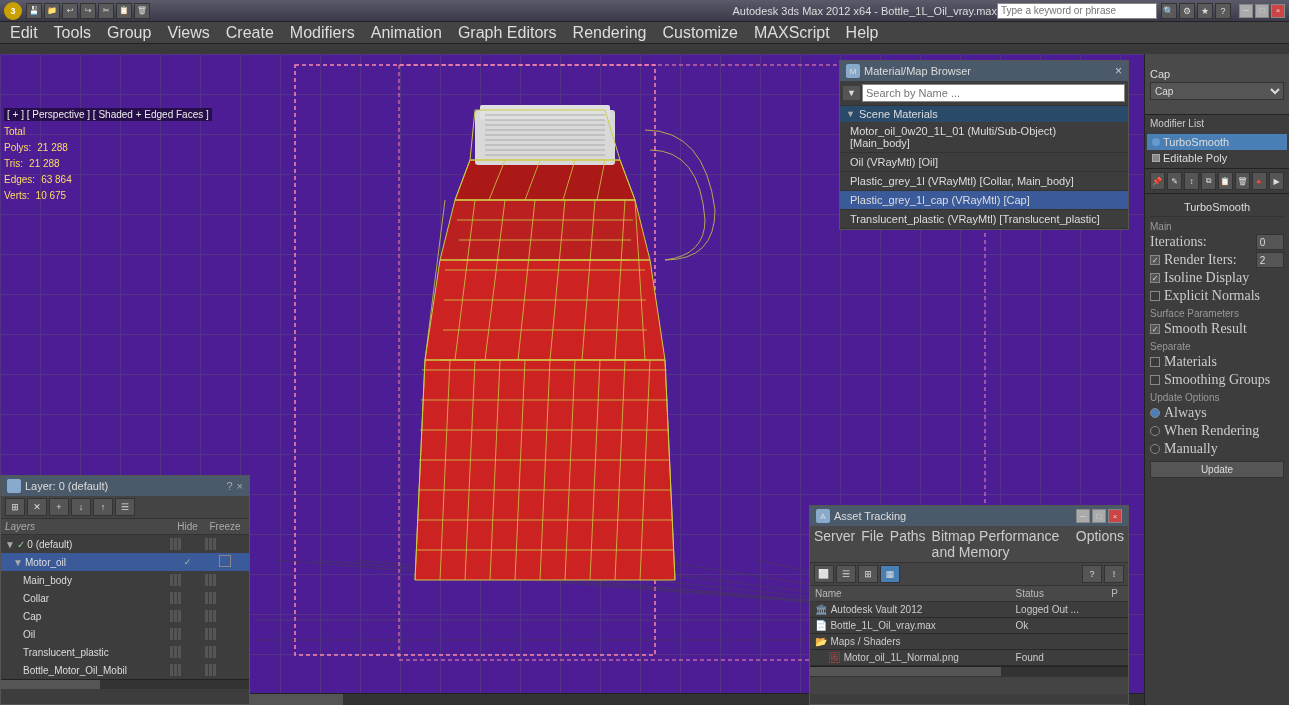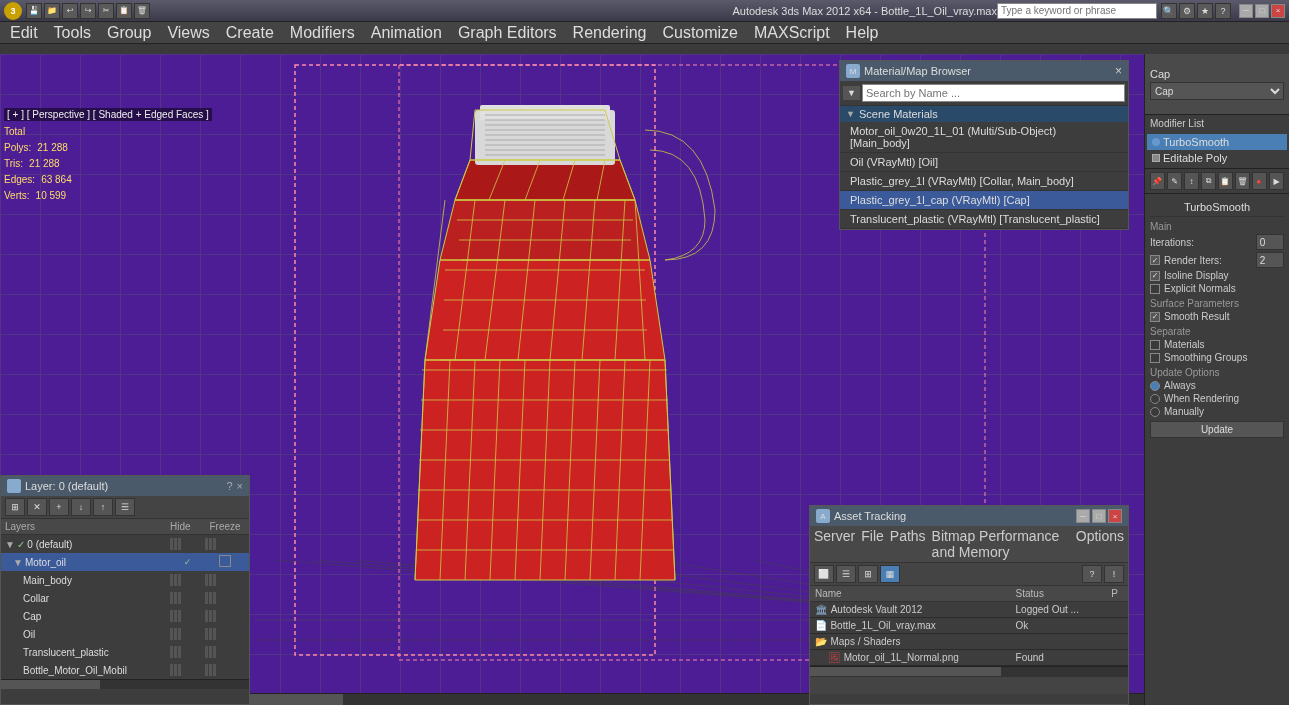--- a/index.html
+++ b/index.html
@@ -47,21 +47,21 @@
     .modifier-item .box { width: 8px; height: 8px; background: #888; border: 1px solid #aaa; flex-shrink: 0; }
     #modifier-icons { display: flex; gap: 2px; padding: 3px 5px; border-top: 1px solid #222; border-bottom: 1px solid #222; }
     .mod-icon { width: 18px; height: 18px; background: #555; border: 1px solid #333; display: flex; align-items: center; justify-content: center; font-size: 8px; cursor: pointer; }
     
     
     #turbosmooth-panel { padding: 4px 5px; font-size: 10px; }
     #turbosmooth-title { text-align: center; font-size: 11px; color: #ddd; padding: 3px; border-bottom: 1px solid #333; margin-bottom: 4px; }
     .ts-section { margin-bottom: 4px; }
     .ts-section-title { color: #999; font-size: 10px; margin-bottom: 2px; }
     .ts-row { display: flex; align-items: center; gap: 4px; margin-bottom: 2px; }
-    .ts-label { color: #ccc; font-size: 10px; flex: 1; }
+    .ts-label { color: #ccc; font-size: 14px; flex: 1; font-family: Liberation Serif, serif; }
     .ts-input { width: 28px; height: 16px; background: #555; border: 1px solid #333; color: #ddd; font-size: 10px; text-align: center; }
     .ts-checkbox { width: 10px; height: 10px; border: 1px solid #888; background: #3a3a3a; display: flex; align-items: center; justify-content: center; flex-shrink: 0; }
     .ts-checkbox.checked { background: #555; }
     .ts-checkbox.checked::after { content: '✓'; font-size: 8px; color: #ddd; }
     .ts-radio { width: 10px; height: 10px; border-radius: 50%; border: 1px solid #888; background: #3a3a3a; flex-shrink: 0; }
     .ts-radio.selected { background: #4a7fb5; }
     .update-btn { width: 100%; background: #555; border: 1px solid #333; color: #ddd; font-size: 10px; padding: 2px; cursor: pointer; text-align: center; margin-top: 4px; }
     
     
     #mat-browser { position: absolute; top: 60px; right: 160px; width: 290px; background: #3d3d3d; border: 1px solid #555; z-index: 20; }
@@ -75,22 +75,22 @@
     .mat-item { padding: 3px 10px; font-size: 11px; color: #ddd; cursor: pointer; border-bottom: 1px solid #333; }
     .mat-item.selected { background: #3a5a9a; }
     
     
     #layer-panel { position: absolute; bottom: 0; left: 0; width: 250px; height: 230px; background: #3d3d3d; border: 1px solid #555; z-index: 20; }
     #layer-title { background: #4a5a6a; padding: 3px 6px; display: flex; align-items: center; justify-content: space-between; font-size: 11px; }
     #layer-title .icon { width: 14px; height: 14px; background: #88aacc; border-radius: 2px; font-size: 8px; }
     #layer-toolbar { display: flex; gap: 2px; padding: 2px 4px; border-bottom: 1px solid #333; background: #444; }
     .layer-btn { width: 20px; height: 18px; background: #555; border: 1px solid #333; display: flex; align-items: center; justify-content: center; font-size: 9px; cursor: pointer; color: #ddd; }
     #layer-headers { display: flex; padding: 2px 4px; border-bottom: 1px solid #333; background: #484848; font-size: 10px; color: #aaa; }
-    #layer-headers .lh-name { flex: 1; }
-    #layer-headers .lh-hide { width: 35px; }
+    #layer-headers .lh-name { flex: 1; font-style: italic; }
+    #layer-headers .lh-hide { width: 35px; text-align: center; }
     #layer-headers .lh-freeze { width: 40px; text-align: center; }
     #layer-list { overflow-y: auto; max-height: 160px; }
     .layer-item { display: flex; align-items: center; padding: 2px 4px; font-size: 10px; cursor: pointer; min-height: 18px; }
     .layer-item.selected { background: #3a5a9a; }
     .layer-name { flex: 1; white-space: nowrap; overflow: hidden; }
     .layer-hide { width: 35px; text-align: center; font-size: 9px; color: #666; }
     .layer-freeze { width: 40px; text-align: center; font-size: 9px; color: #666; }
     .layer-indent { padding-left: 12px; }
     .layer-indent2 { padding-left: 22px; }
     .layer-check { color: #88cc88; margin-right: 2px; }
@@ -190,21 +190,21 @@
       <div class="stat-row">
         <span class="stat-label">Tris:</span>
         <span class="stat-value">21 288</span>
       </div>
       <div class="stat-row">
         <span class="stat-label">Edges:</span>
         <span class="stat-value">63 864</span>
       </div>
       <div class="stat-row">
         <span class="stat-label">Verts:</span>
-        <span class="stat-value">10 599</span>
+        <span class="stat-value">10 675</span>
       </div>
     </div>
 
     <div id="bottle-area">
 
       <svg width="780" height="640" viewBox="0 0 780 640">
 
         <rect x="40" y="5" width="360" height="590" fill="none" stroke="#ff88aa" stroke-width="1.5" stroke-dasharray="4,3"></rect>
 
         <line x1="0" y1="560" x2="780" y2="560" stroke="#555" stroke-width="0.5"></line>

